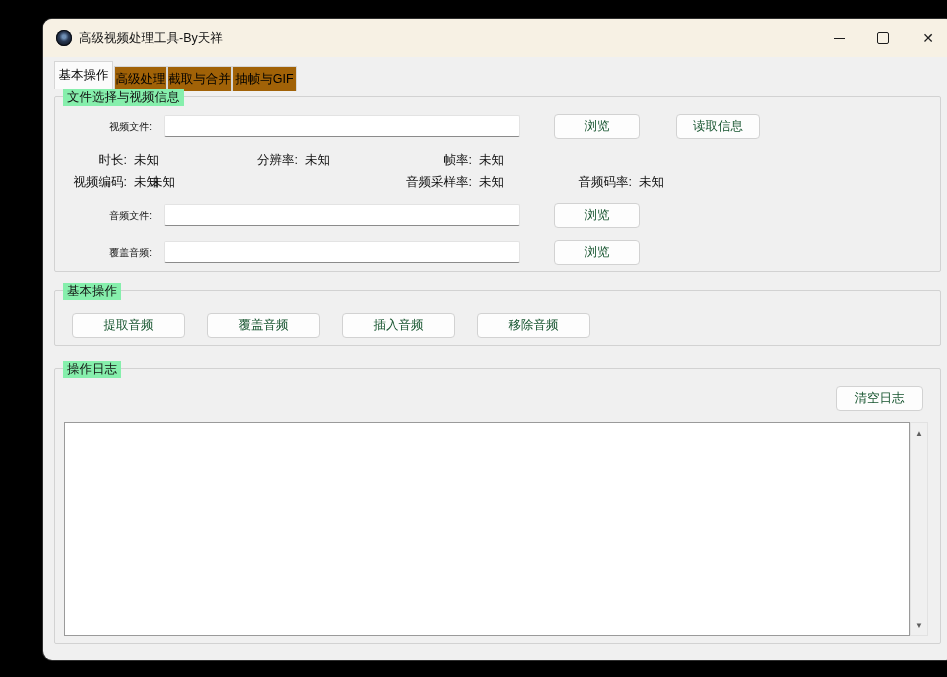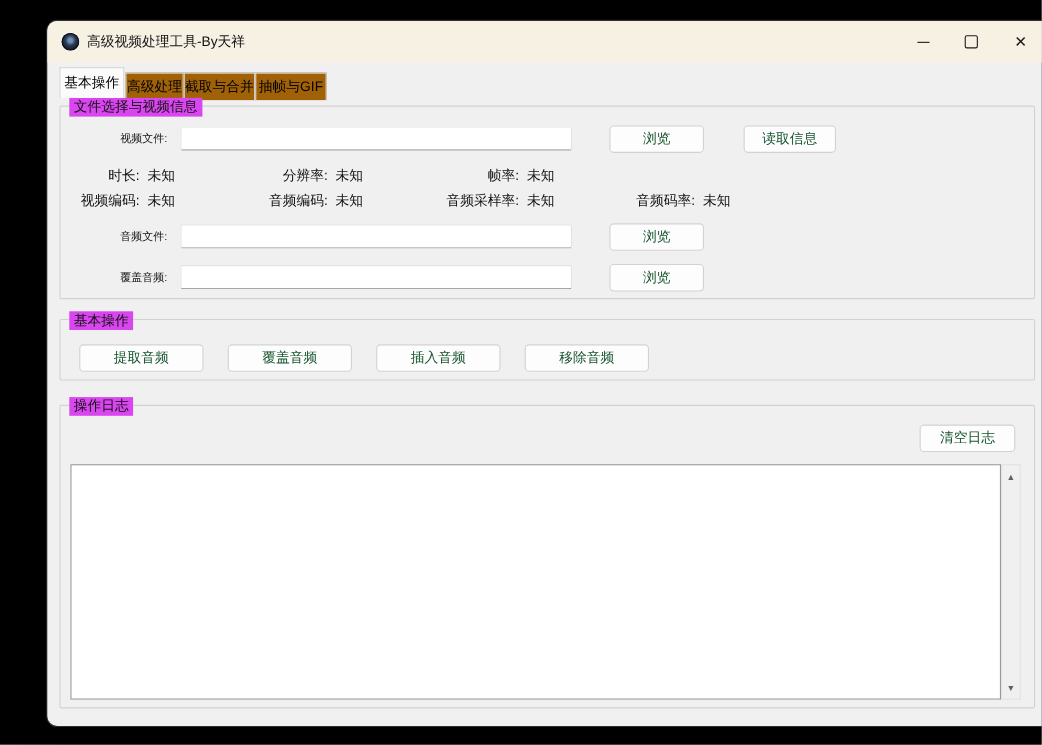--- a/index.html
+++ b/index.html
@@ -31,21 +31,21 @@
     position:absolute;display:flex;align-items:center;justify-content:center;
     font-size:12.5px;background:#f0f0f0;border:1px solid #d6d6d6;border-bottom:none;
     box-sizing:border-box;color:#000;
   }
   .tab.inactive{top:47px;height:25px;background:#a16207;}
   .tab.active{top:42px;height:28px;background:#fbfbfb;z-index:2;}
   .tab1{left:11px;width:59px;} .tab2{left:71px;width:53px;}
   .tab3{left:124px;width:65px;} .tab4{left:189px;width:65px;}
   
   .group{position:absolute;border:1px solid #d2d2d2;border-radius:2px;box-sizing:border-box;}
-  .group-label{position:absolute;top:-8px;left:8px;background:#d946ef;padding:0 4px;font-size:12.5px;white-space:nowrap;}
+  .group-label{position:absolute;top:-8px;left:8px;background:#86efac;padding:0 4px;font-size:12.5px;white-space:nowrap;}
   .g-file{left:11px;top:77px;width:887px;height:176px;}
   .g-basic{left:11px;top:271px;width:887px;height:56px;}
   .g-log{left:11px;top:349px;width:887px;height:276px;}
   
   .flabel{position:absolute;font-size:10px;text-align:right;height:16px;line-height:16px;white-space:nowrap;}
   .lab-video{left:12px;top:100px;width:97px;}
   .lab-audio{left:12px;top:189px;width:97px;}
   .lab-output{left:12px;top:226px;width:97px;}
   .textbox{
     position:absolute;left:121px;width:356px;height:22px;box-sizing:border-box;
@@ -146,21 +146,20 @@
   <div class="cell r1 c3">
     <span class="cl">帧率:</span>
     <span class="cv">未知</span>
   </div>
 
   <div class="cell r2 c1">
     <span class="cl">视频编码:</span>
     <span class="cv">未知</span>
   </div>
   <div class="cell r2 c2">
-    <span class="cl">音频编码:</span>
     <span class="cv">未知</span>
   </div>
   <div class="cell r2 c3">
     <span class="cl">音频采样率:</span>
     <span class="cv">未知</span>
   </div>
   <div class="cell r2 c4">
     <span class="cl">音频码率:</span>
     <span class="cv">未知</span>
   </div>

